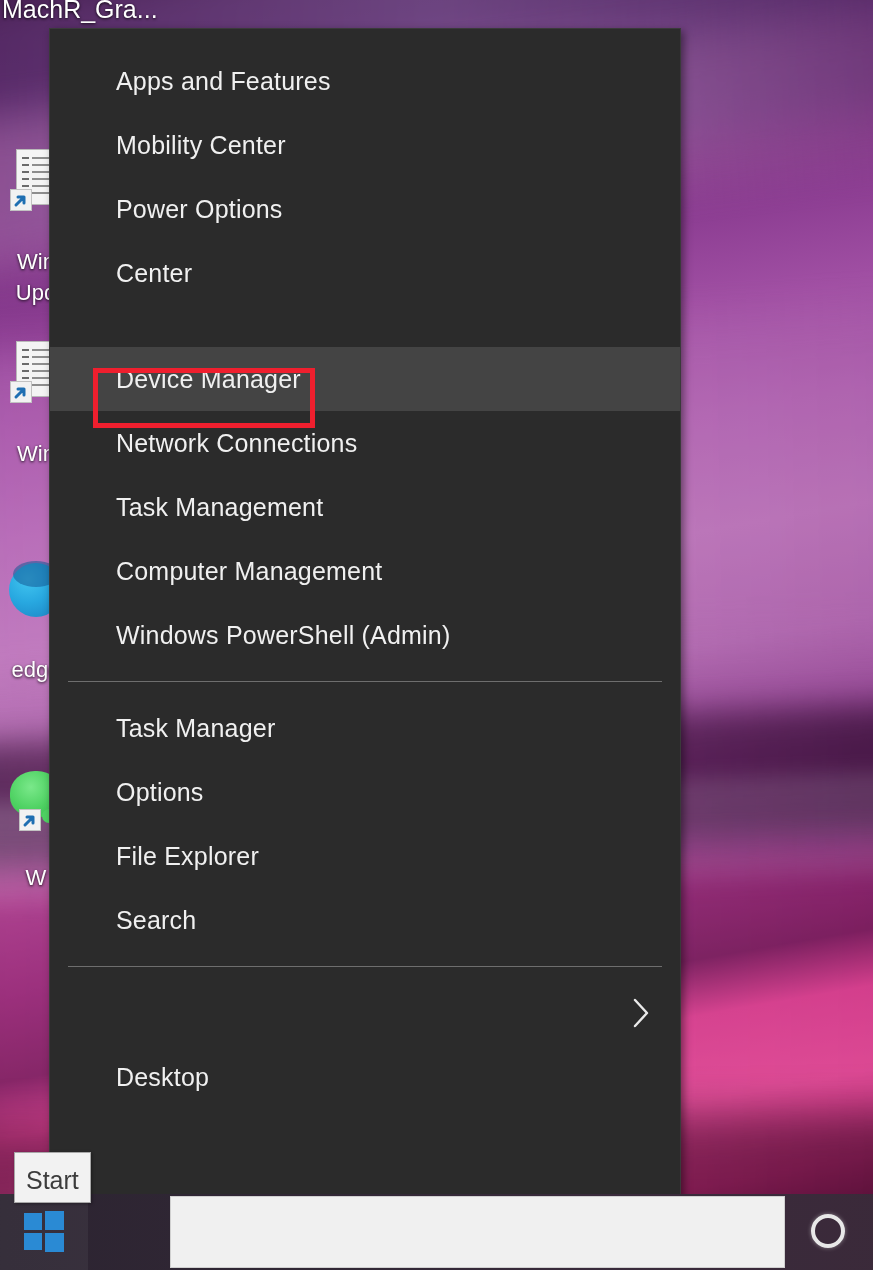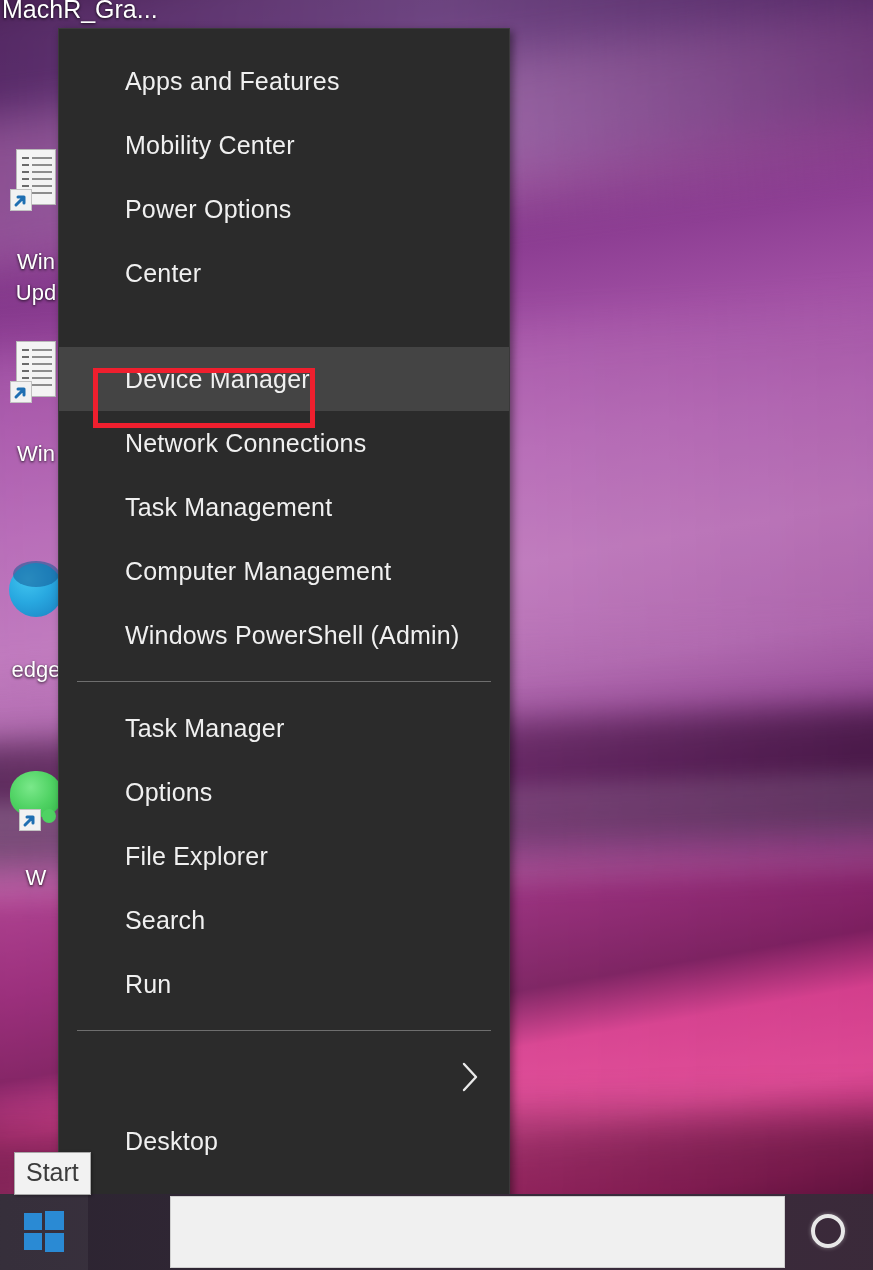--- a/index.html
+++ b/index.html
@@ -154,22 +154,22 @@
   .wechat-ball::after {
     content:"";
     position:absolute; right:6px; bottom:-6px;
     width:14px; height:14px; border-radius:50%;
     background:#4fd263;
   }
 
   
   #winx-menu {
     position:absolute;
-    left:58px; top:28px;
-    width:452px; height:1218px;
+    left:49px; top:28px;
+    width:632px; height:1218px;
     background:#2b2b2b;
     box-shadow: 3px 3px 8px rgba(0,0,0,.45);
     border:1px solid #3a3a3a;
     overflow:hidden;
   }
   .menu-item {
     position:relative;
     height:64px;
     display:flex;
     align-items:center;
@@ -246,21 +246,21 @@
     width:34px; height:34px;
     border-radius:50%;
     border:4px solid #e8e8e8;
     box-shadow: 0 0 4px rgba(255,255,255,.4);
   }
 
   
   #start-tooltip {
     position:absolute;
     left:14px; top:1152px;
-    padding:4px 11px 6px 11px;
+    padding:12px 11px 6px 11px;
     background:#f2f2f2;
     border:1px solid #a8a8a8;
     color:#3c3c3c;
     font-size:25px;
     line-height:31px;
     z-index: 30;
     box-shadow: 1px 1px 3px rgba(0,0,0,.35);
   }
 </style>
 </head>
@@ -381,23 +381,20 @@
         </div>
         <div class="menu-item">
           <span>Options</span>
         </div>
         <div class="menu-item">
           <span>File Explorer</span>
         </div>
         <div class="menu-item">
           <span>Search</span>
         </div>
-        <div class="menu-item">
-          <span>Run</span>
-        </div>
         <div class="menu-sep"></div>
         <div class="menu-item">
           <span class="chev">
             <svg width="22" height="34" viewBox="0 0 22 34" aria-hidden="true">
               <path d="M5 4 L17 17 L5 30" stroke="#eaeaea" stroke-width="2.4" fill="none" stroke-linecap="round" stroke-linejoin="round"></path>
             </svg>
           </span>
         </div>
         <div class="menu-item">
           <span>Desktop</span>

